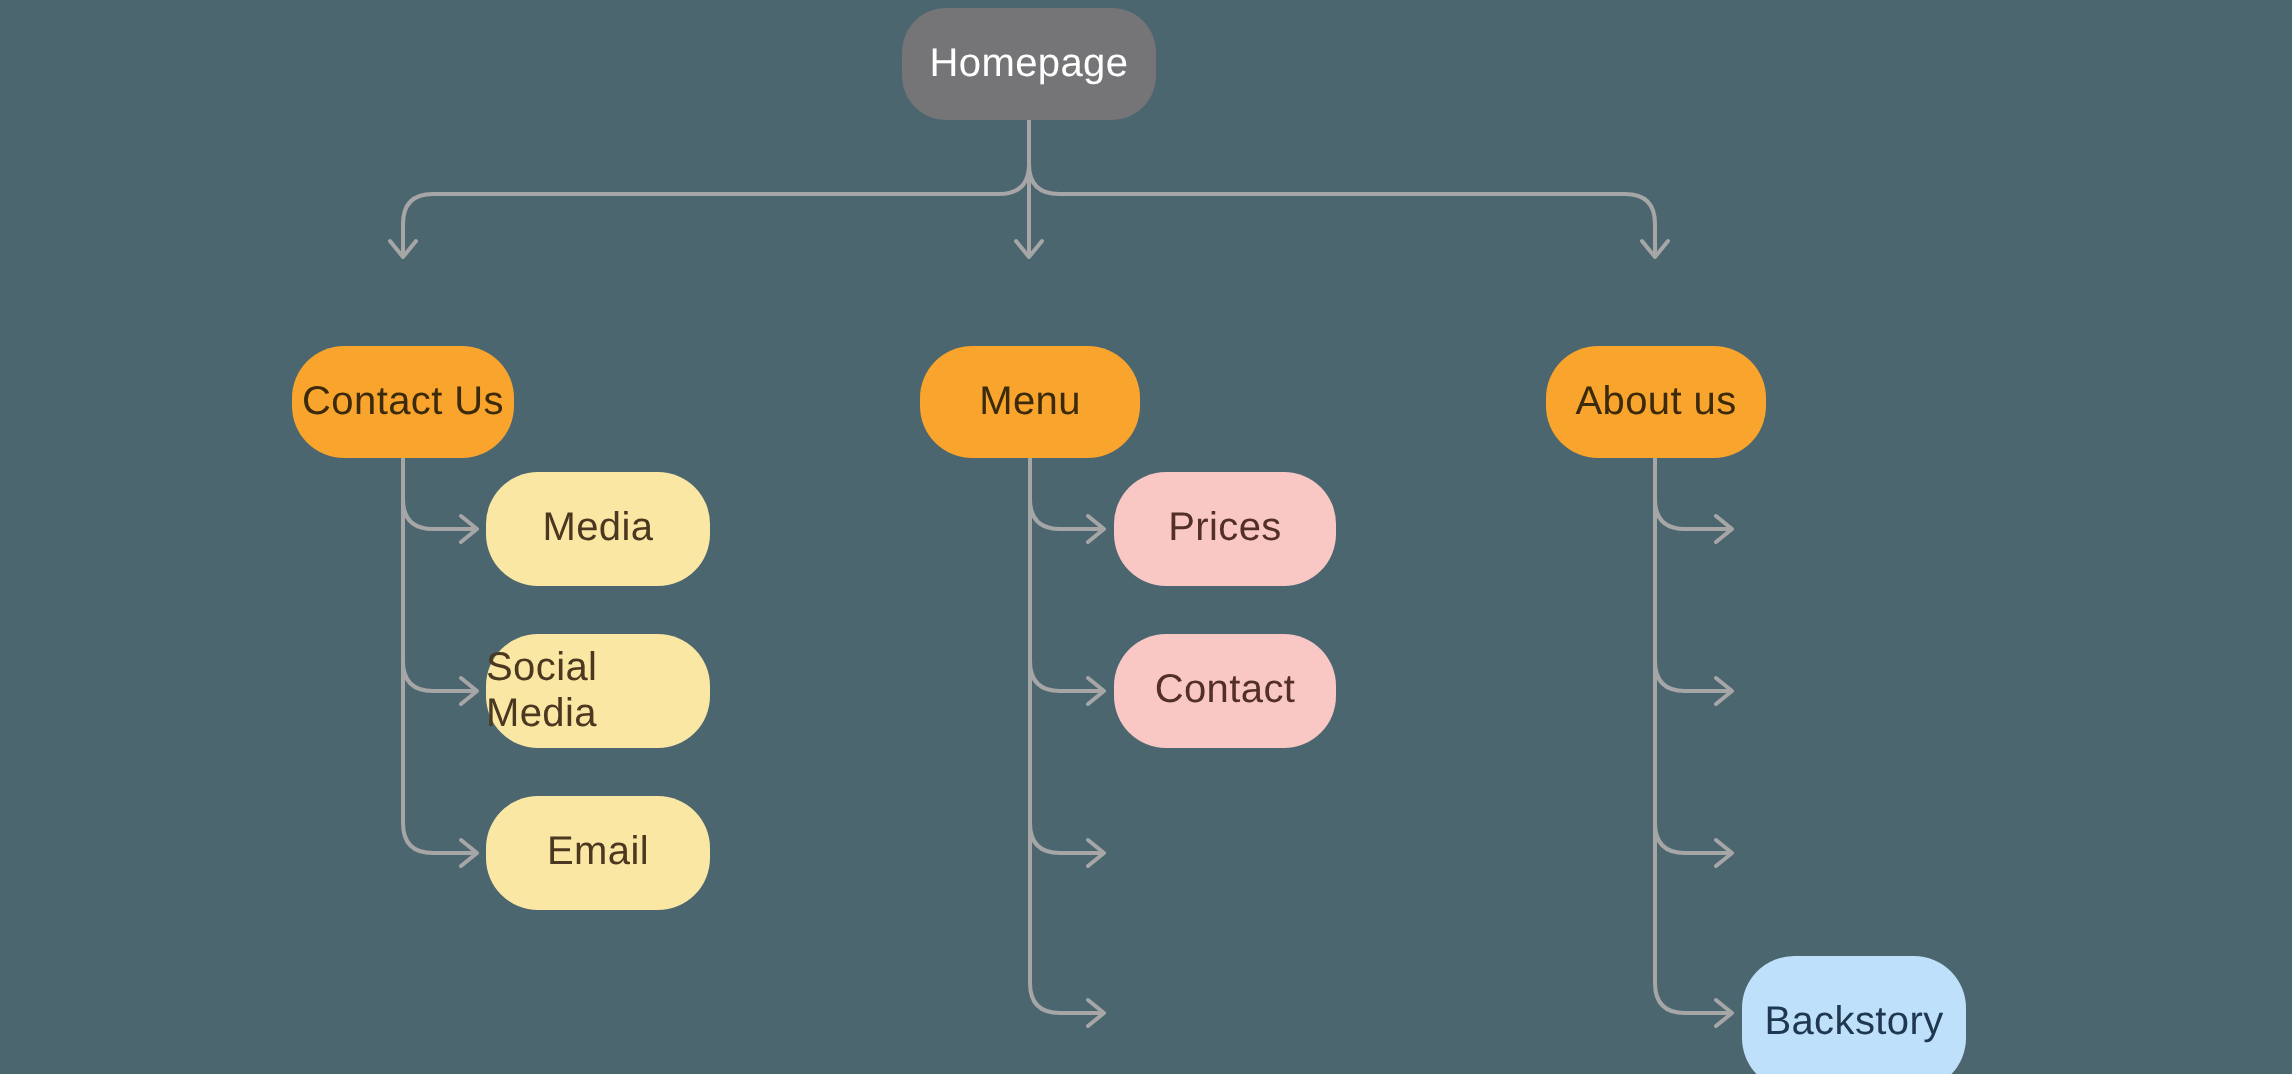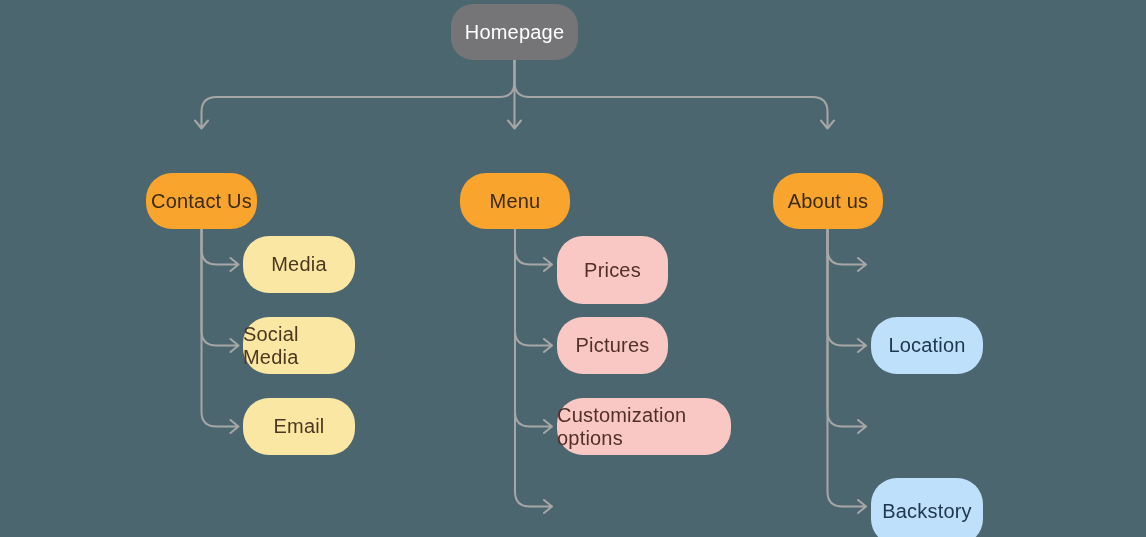--- a/index.html
+++ b/index.html
@@ -29,21 +29,21 @@
 
   #n-homepage{left:451px;top:4px;width:127px;height:56px;}
   #n-contact-us{left:146px;top:133px;width:111px;height:56px;}
   #n-menu{left:460px;top:133px;width:110px;height:56px;}
   #n-about-us{left:773px;top:133px;width:110px;height:56px;}
 
   #n-number{left:243px;top:236px;width:112px;height:57px;}
   #n-social-media{left:243px;top:317px;width:112px;height:57px;}
   #n-email{left:243px;top:398px;width:112px;height:57px;}
 
-  #n-prices{left:557px;top:236px;width:111px;height:68px;}
+  #n-prices{left:557px;top:236px;width:111px;height:57px;}
   #n-pictures{left:557px;top:317px;width:111px;height:57px;}
   #n-customization-options{left:557px;top:398px;width:174px;height:57px;}
   #n-food{left:557px;top:478px;width:111px;height:57px;}
 
   #n-hours{left:871px;top:236px;width:112px;height:57px;}
   #n-location{left:871px;top:317px;width:112px;height:57px;}
   #n-food-sources{left:871px;top:398px;width:131px;height:57px;}
   #n-backstory{left:871px;top:478px;width:112px;height:67px;}
 </style>
 </head>
@@ -78,19 +78,17 @@
 
   <div class="node section" id="n-contact-us">Contact Us</div>
   <div class="node section" id="n-menu">Menu</div>
   <div class="node section" id="n-about-us">About us</div>
 
   <div class="node leaf-yellow" id="n-number">Media</div>
   <div class="node leaf-yellow" id="n-social-media">Social Media</div>
   <div class="node leaf-yellow" id="n-email">Email</div>
 
   <div class="node leaf-pink" id="n-prices">Prices</div>
-  <div class="node leaf-pink" id="n-pictures">Pictures</div>
-  <div class="node leaf-pink" id="n-customization-options">Customization options</div>
+  <div class="node leaf-pink" id="n-pictures">Contact</div>
 
-  <div class="node leaf-blue" id="n-location">Location</div>
   <div class="node leaf-blue" id="n-backstory">Backstory</div>
 
 </div>
 
 </body></html>

